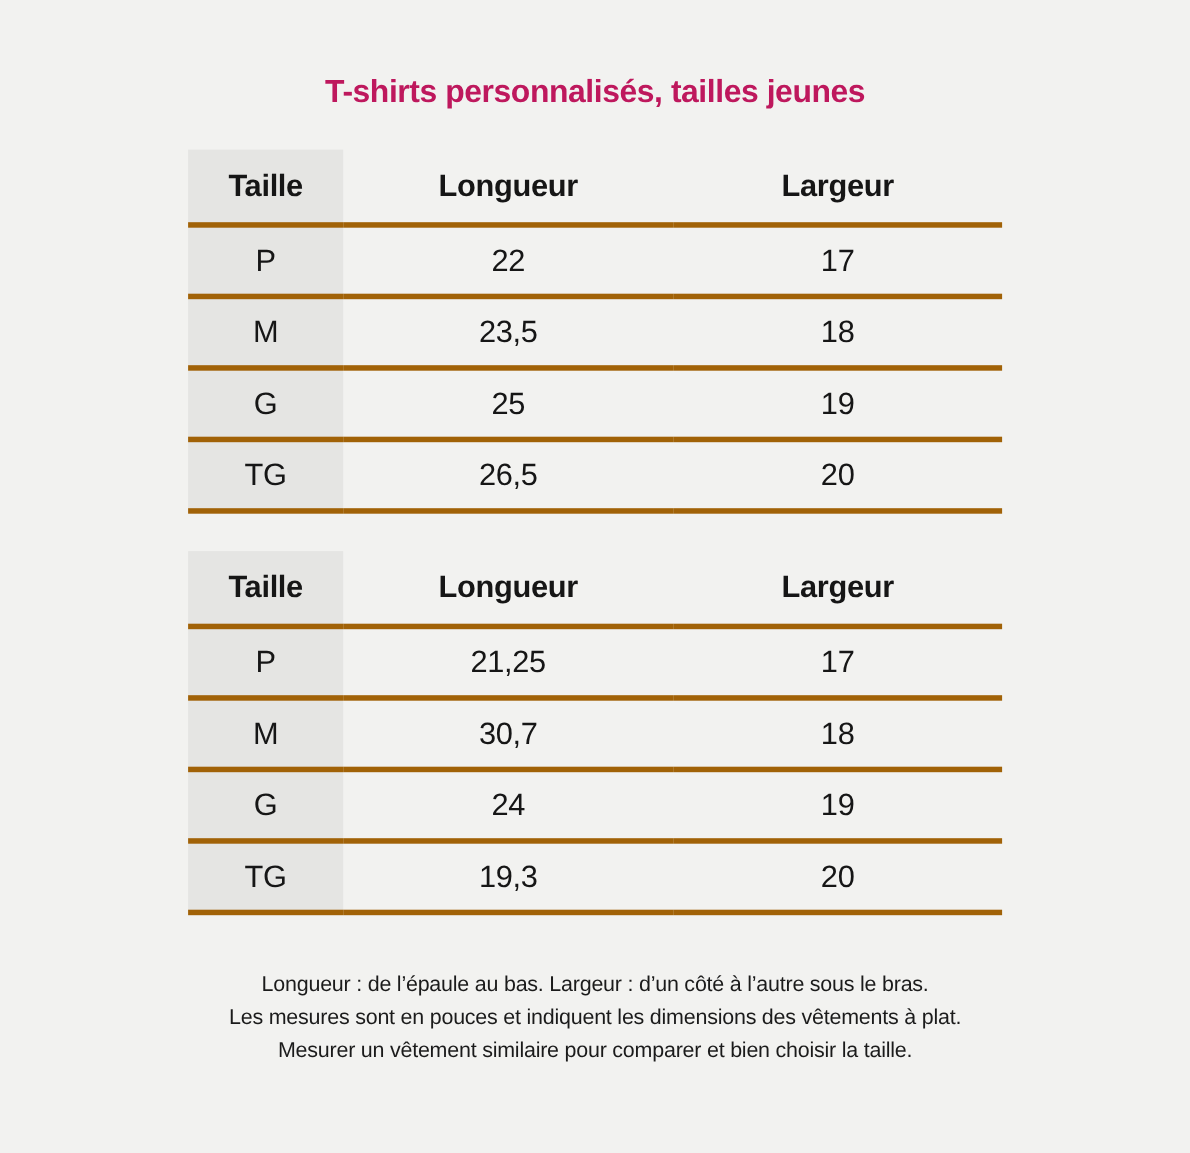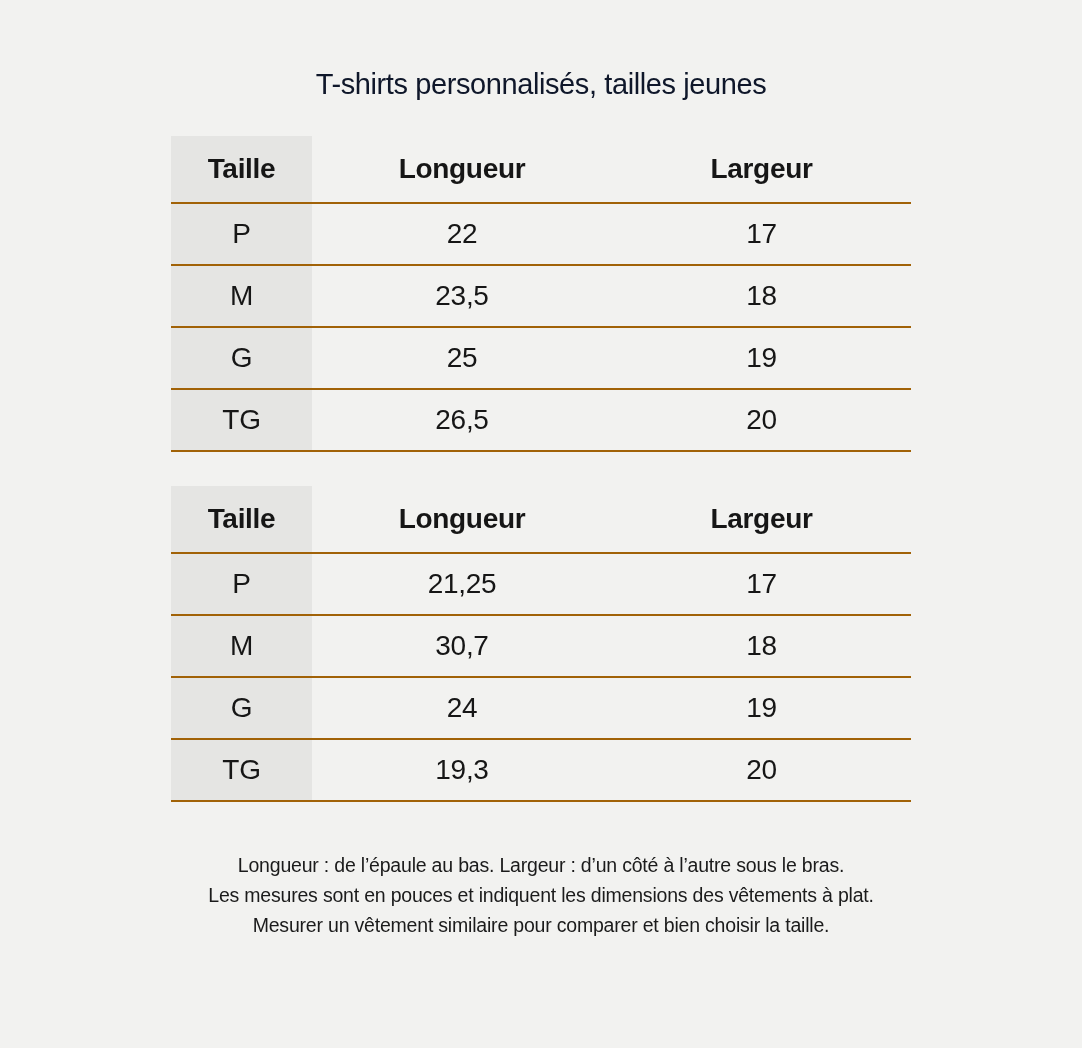--- a/index.html
+++ b/index.html
@@ -14,24 +14,24 @@
     font-family: "Liberation Sans", sans-serif;
     overflow: hidden;
   }
   .wrap {
     padding-top: 66px;
   }
   .chart-title {
     margin: 0;
     text-align: center;
     font-size: 29px;
-    font-weight: normal;
+    font-weight: bold;
     letter-spacing: -0.4px;
     line-height: 36px;
-    color: #0f172a;
+    color: #be185d;
   }
   .title-gap-2 {
     margin-top: 62px;
   }
   table.size-table {
     width: 740px;
     margin: 34px auto 0 auto;
     border-collapse: collapse;
     table-layout: fixed;
   }
@@ -49,21 +49,21 @@
   }
   table.size-table th {
     font-weight: bold;
     height: 66px;
   }
   table.size-table td {
     font-weight: normal;
     height: 60px;
   }
   table.size-table tr {
-    border-bottom: 2px solid #a16207;
+    border-bottom: 5px solid #a16207;
   }
   table.size-table .shaded {
     background: #e5e5e3;
   }
   .footnote {
     margin-top: 48px;
     text-align: center;
     font-size: 19.5px;
     line-height: 30px;
     letter-spacing: -0.2px;

